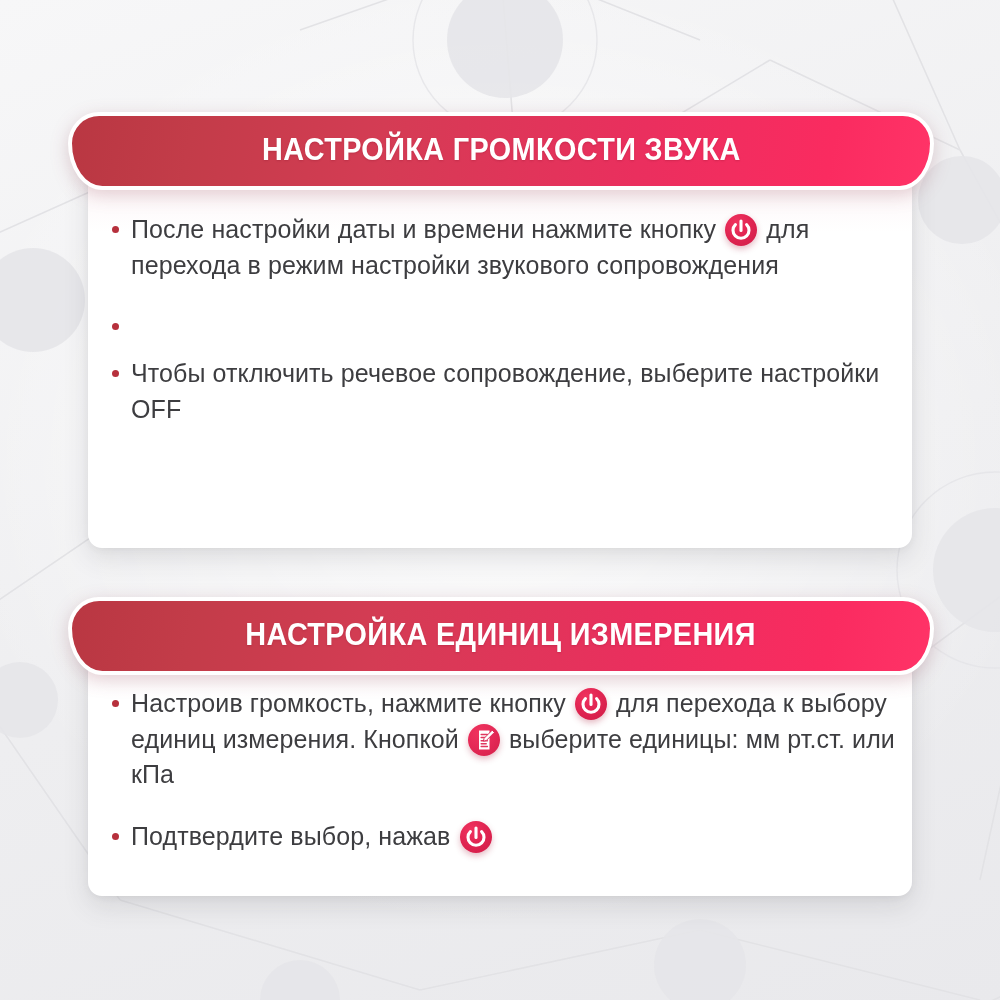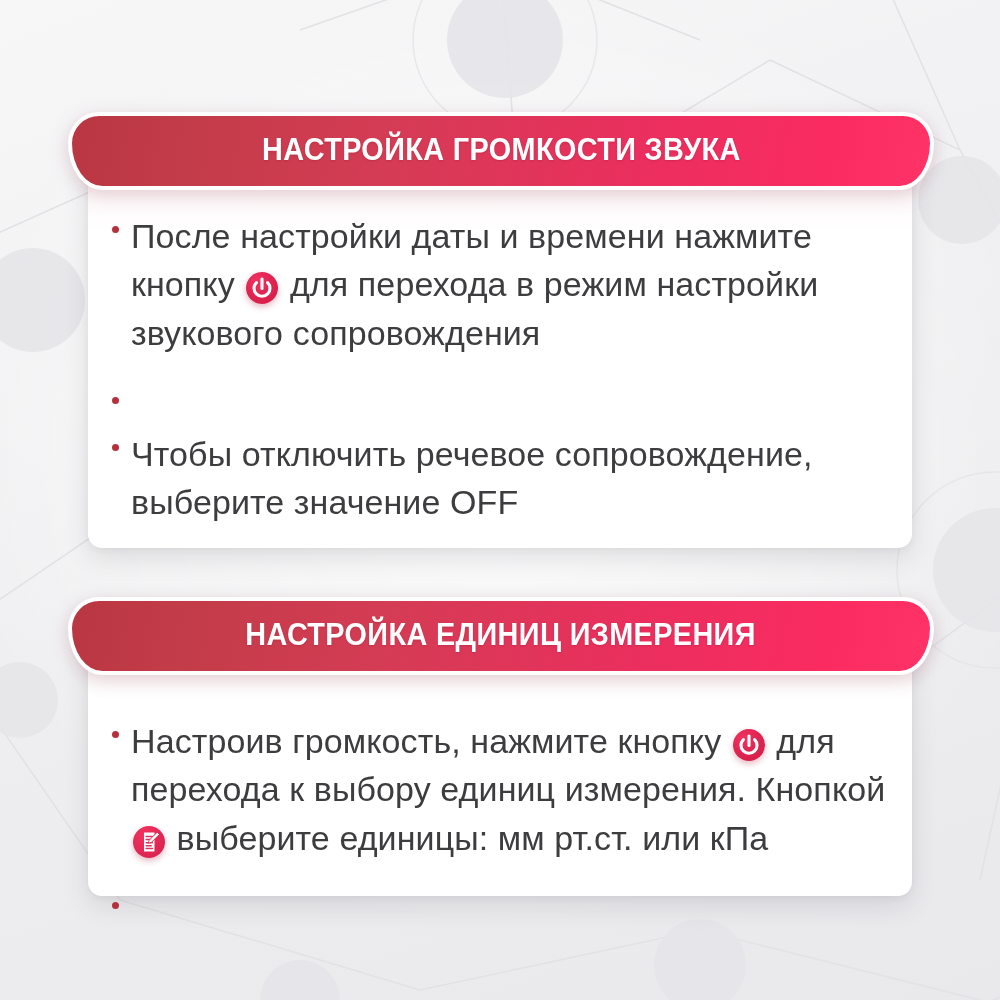--- a/index.html
+++ b/index.html
@@ -109,39 +109,39 @@
   }
 
   
   .bullets {
     position: absolute;
     z-index: 6;
     left: 112px;
     width: 790px;
   }
   #bullets-sound { top: 212px; }
-  #bullets-units { top: 717px; }
+  #bullets-units { top: 686px; }
 
   .bullet {
     display: flex;
     align-items: flex-start;
     margin-bottom: 26px;
   }
   .bullet:last-child { margin-bottom: 0; }
 
   .bullet-dot {
     flex: 0 0 auto;
     width: 7px;
     height: 7px;
     border-radius: 50%;
     background: #b6303c;
     margin: 14px 12px 0 0;
   }
   .bullet-text {
-    font-size: 34px;
+    font-size: 25px;
     line-height: 1.42;
     color: #3d3d40;
     font-weight: 400;
     letter-spacing: 0.1px;
   }
 
   
   .ico {
     display: inline-block;
     vertical-align: -8px;
@@ -216,21 +216,21 @@
       <div class="bullet-text">После настройки даты и времени нажмите кнопку <span class="ico ico-power"><svg viewBox="0 0 32 32">
               <path d="M10.4 10.6a8 8 0 1 0 11.2 0" fill="none" stroke="#ffffff" stroke-width="3.1" stroke-linecap="round"></path>
               <line x1="16" y1="7" x2="16" y2="16.4" stroke="#ffffff" stroke-width="3.1" stroke-linecap="round"></line>
             </svg></span> для перехода в режим настройки звукового сопровождения</div>
     </div>
     <div class="bullet">
       <span class="bullet-dot"></span>
     </div>
     <div class="bullet">
       <span class="bullet-dot"></span>
-      <div class="bullet-text">Чтобы отключить речевое сопровождение, выберите значение OFF</div>
+      <div class="bullet-text">Чтобы отключить речевое сопровождение, выберите настройки OFF</div>
     </div>
   </div>
 
   <div class="card" id="card-units"></div>
 
   <div class="banner-wrap" id="banner-units">
     <div class="banner">
       <div class="banner-title">НАСТРОЙКА ЕДИНИЦ ИЗМЕРЕНИЯ</div>
     </div>
   </div>
@@ -246,16 +246,20 @@
               <line x1="13.2" y1="10.5" x2="19.4" y2="10.5" stroke="#e0355e" stroke-width="1.5" stroke-linecap="round"></line>
               <line x1="13.2" y1="13.6" x2="18.2" y2="13.6" stroke="#e0355e" stroke-width="1.5" stroke-linecap="round"></line>
               <line x1="13.2" y1="16.7" x2="19.4" y2="16.7" stroke="#e0355e" stroke-width="1.5" stroke-linecap="round"></line>
               <line x1="13.2" y1="19.8" x2="18.2" y2="19.8" stroke="#e0355e" stroke-width="1.5" stroke-linecap="round"></line>
               <line x1="13.2" y1="22.4" x2="19.4" y2="22.4" stroke="#e0355e" stroke-width="1.5" stroke-linecap="round"></line>
               <path d="M24.2 6.2l2.2 2.2-8.1 8.1-2.9.7.7-2.9z" fill="#ffffff" stroke="#d62150" stroke-width="0.9" stroke-linejoin="round"></path>
             </svg></span> выберите единицы: мм рт.ст. или кПа</div>
     </div>
     <div class="bullet">
       <span class="bullet-dot"></span>
+      <div class="bullet-text">Подтвердите выбор, нажав <span class="ico ico-power"><svg viewBox="0 0 32 32">
+              <path d="M10.4 10.6a8 8 0 1 0 11.2 0" fill="none" stroke="#ffffff" stroke-width="3.1" stroke-linecap="round"></path>
+              <line x1="16" y1="7" x2="16" y2="16.4" stroke="#ffffff" stroke-width="3.1" stroke-linecap="round"></line>
+            </svg></span></div>
     </div>
   </div>
 
 </div>
 
 </body></html>

